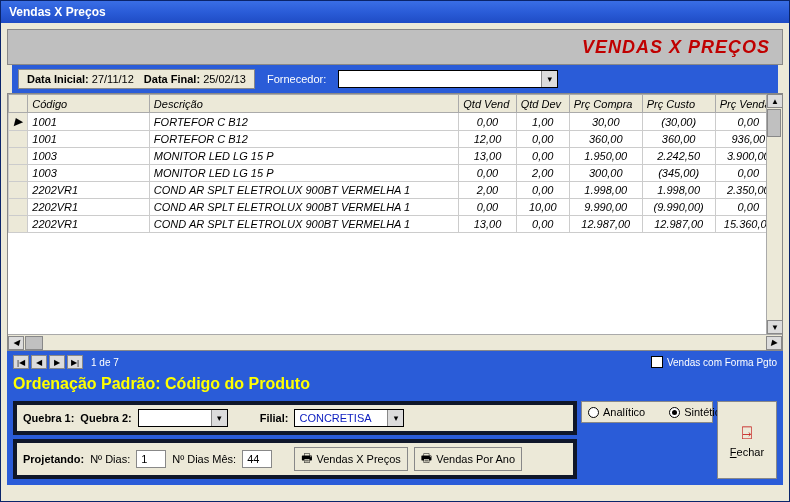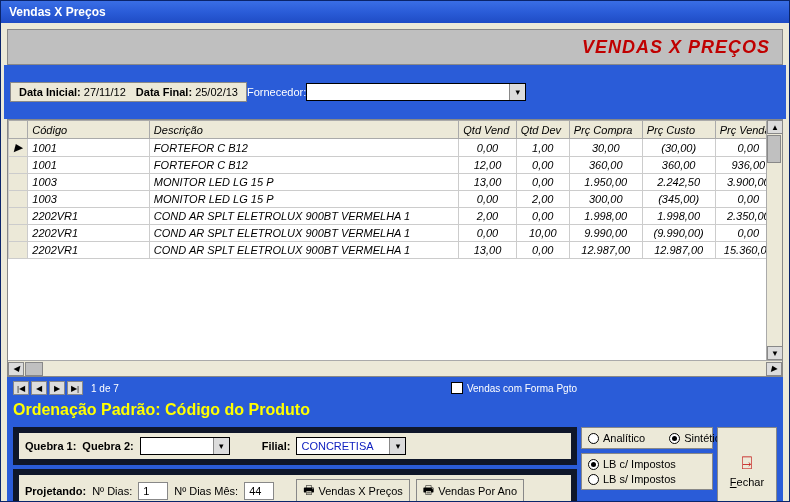--- a/index.html
+++ b/index.html
@@ -36,25 +36,25 @@
   .header-title {
     color: #c00000;
     font-size: 18px;
     font-weight: bold;
     font-style: italic;
     letter-spacing: 1px;
   }
   .filter-bar {
     background: #2a5cd8;
     color: #fff;
-    margin: 0 3px;
-    padding: 17px 6px;
-    display: flex;
-    align-items: center;
-    gap: 0;
+    margin: 0 11px;
+    padding: 4px 6px;
+    display: flex;
+    align-items: center;
+    gap: 12px;
     font-size: 11px;
   }
   .date-box {
     background: #ece9d8;
     color: #000;
     border: 1px solid #888;
     padding: 3px 8px;
     display: flex;
     gap: 10px;
   }
@@ -161,21 +161,20 @@
     width: 16px; height: 14px;
     background: #dcdcdc;
     border: 1px solid #888;
     display: flex; align-items: center; justify-content: center;
     font-size: 8px; color: #000;
   }
   .nav-counter { margin-left: 6px; }
   .check-row {
     display: flex; align-items: center; gap: 4px;
     margin-left: auto;
-    margin-right: 200px;
   }
   .checkbox {
     width: 12px; height: 12px;
     background: #fff;
     border: 1px solid #000;
   }
   .ord-bar {
     background: #2a5cd8;
     color: #ffff00;
     margin: 0 6px;
@@ -186,21 +185,21 @@
   .bottom-panel {
     background: #2a5cd8;
     margin: 0 6px 6px 6px;
     padding: 6px;
     display: flex;
     gap: 4px;
     align-items: stretch;
   }
   .panel-box {
     background: #ece9d8;
-    border: 6px solid #0f172a;
+    border: 4px solid #0f172a;
     padding: 4px 6px;
     display: flex;
     align-items: center;
     gap: 6px;
     font-size: 11px;
   }
   .left-stack {
     display: flex;
     flex-direction: column;
     gap: 4px;
@@ -462,29 +461,19 @@
         <div class="radio-row">
             <div class="radio"></div>
             <span>Analítico</span>
           </div>
         <div class="radio-row">
             <div class="radio checked"></div>
             <span>Sintético</span>
           </div>
       </div>
     </div>
-    <div class="radio-group">
-      <div class="radio-row">
-          <div class="radio checked"></div>
-          <span>LB c/ Impostos</span>
-        </div>
-      <div class="radio-row">
-          <div class="radio"></div>
-          <span>LB s/ Impostos</span>
-        </div>
-    </div>
   </div>
 
   <div class="close-btn">
     <span class="door">⍈</span>
     <span class="label"><u>F</u><span>echar</span></span>
   </div>
 </div>
 
 </body></html>

